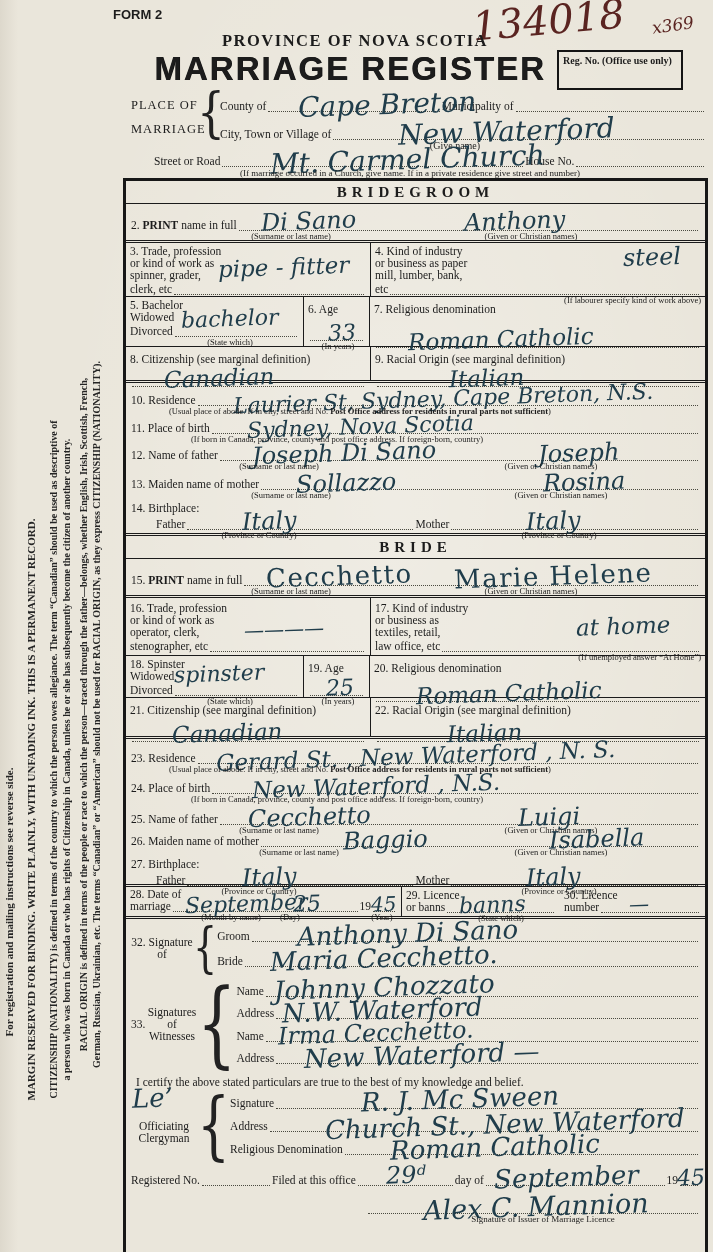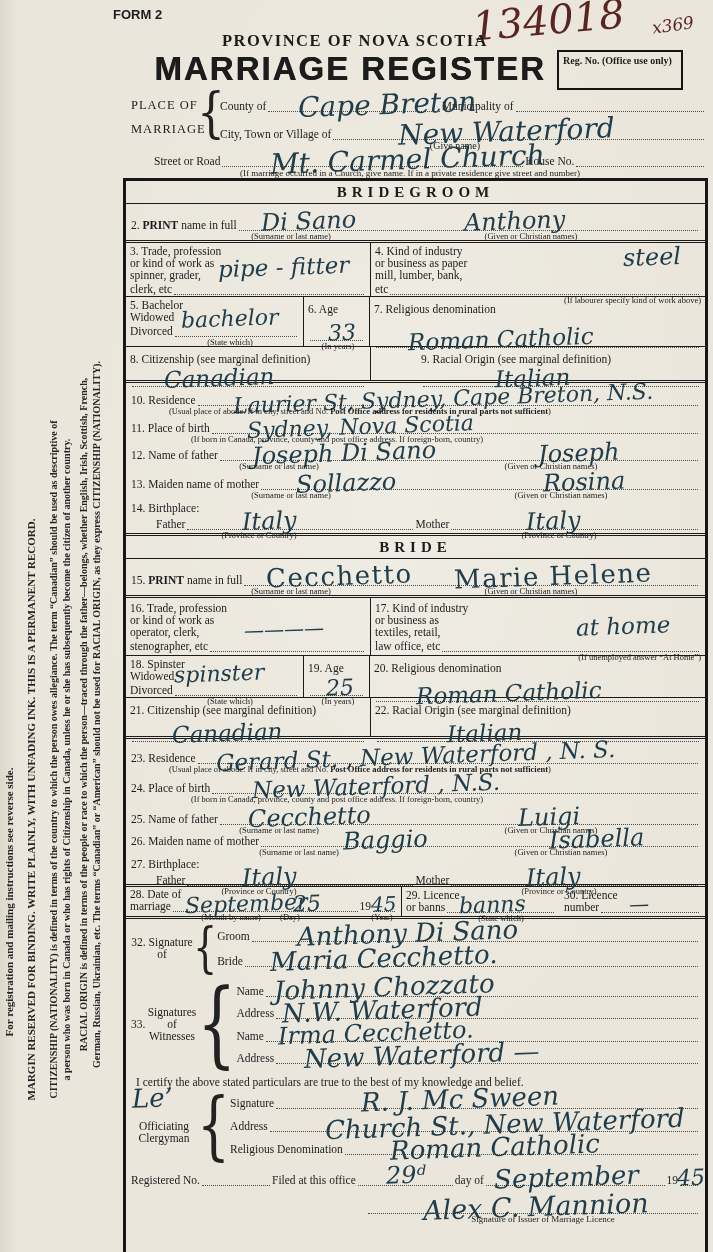--- a/index.html
+++ b/index.html
@@ -168,21 +168,21 @@
     <div class="col" style="flex:1;">
       <span class="lbl">7. Religious denomination</span>
       <div class="fl" style="margin-top:17px;">
           <span class="dots">
         <span class="hw s23" style="left:32px;bottom:-3px;">Roman Catholic</span>
       </span>
         </div>
     </div>
   </div>
 
-  <div class="row cols bbd" style="height:36px;gap:46px;">
+  <div class="row cols bbd" style="height:36px;">
     <div class="col br" style="width:245px;">
       <span class="lbl">8. Citizenship (see marginal definition)</span>
       <div class="fl" style="margin-top:6px;">
           <span class="dots">
         <span class="hw s23" style="left:32px;bottom:-3px;">Canadian</span>
       </span>
         </div>
     </div>
     <div class="col" style="flex:1;">
       <span class="lbl">9. Racial Origin (see marginal definition)</span>

